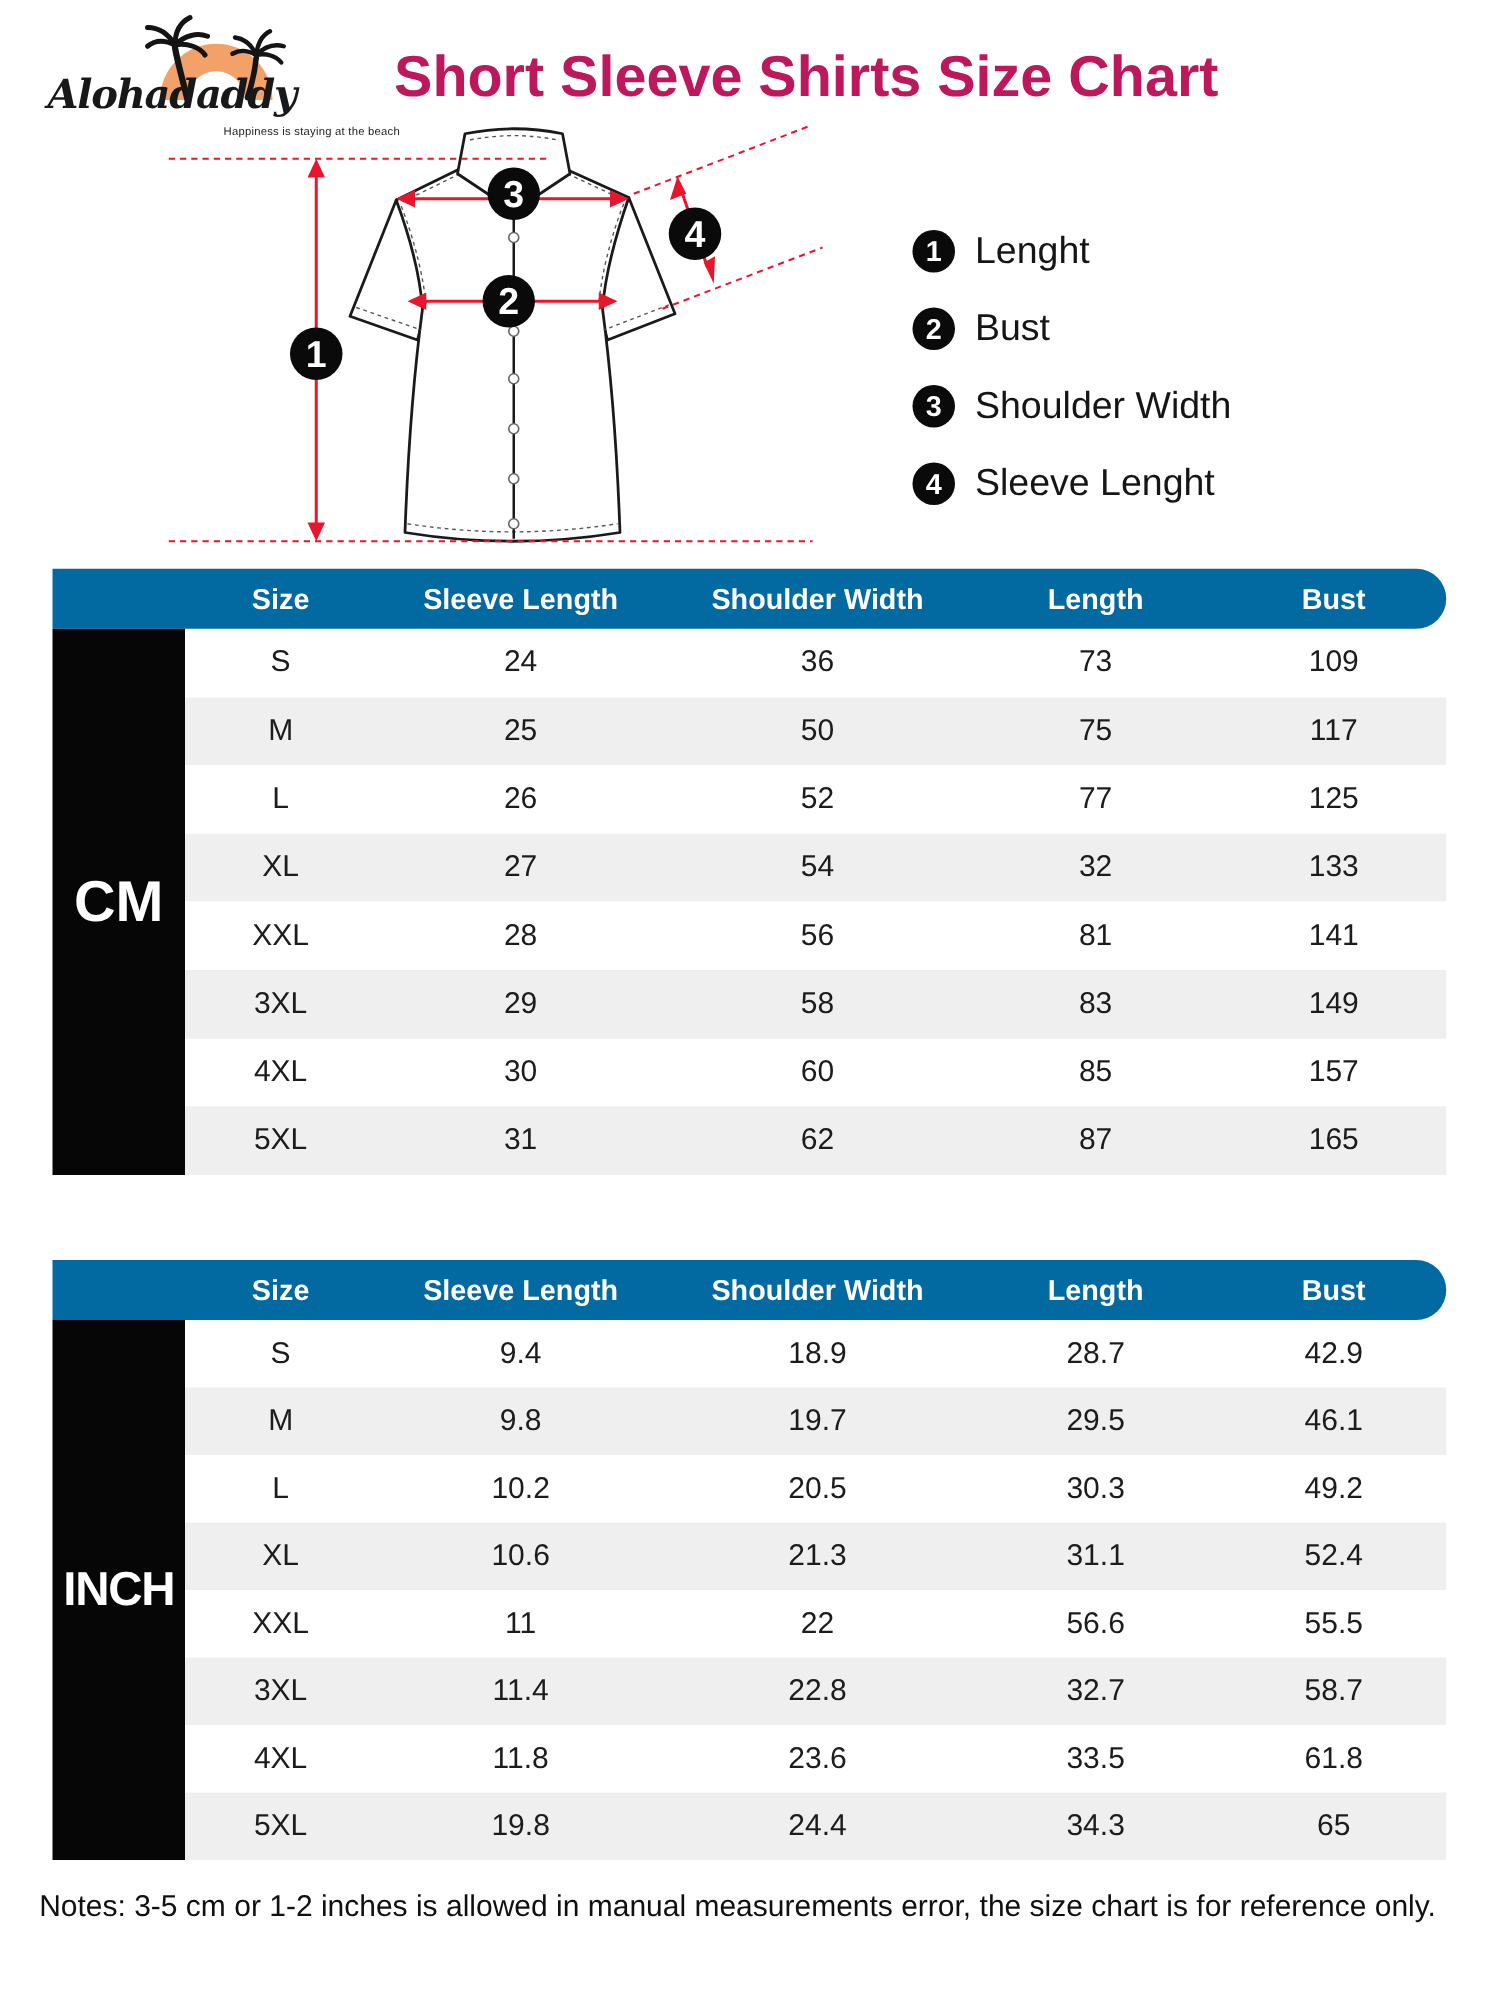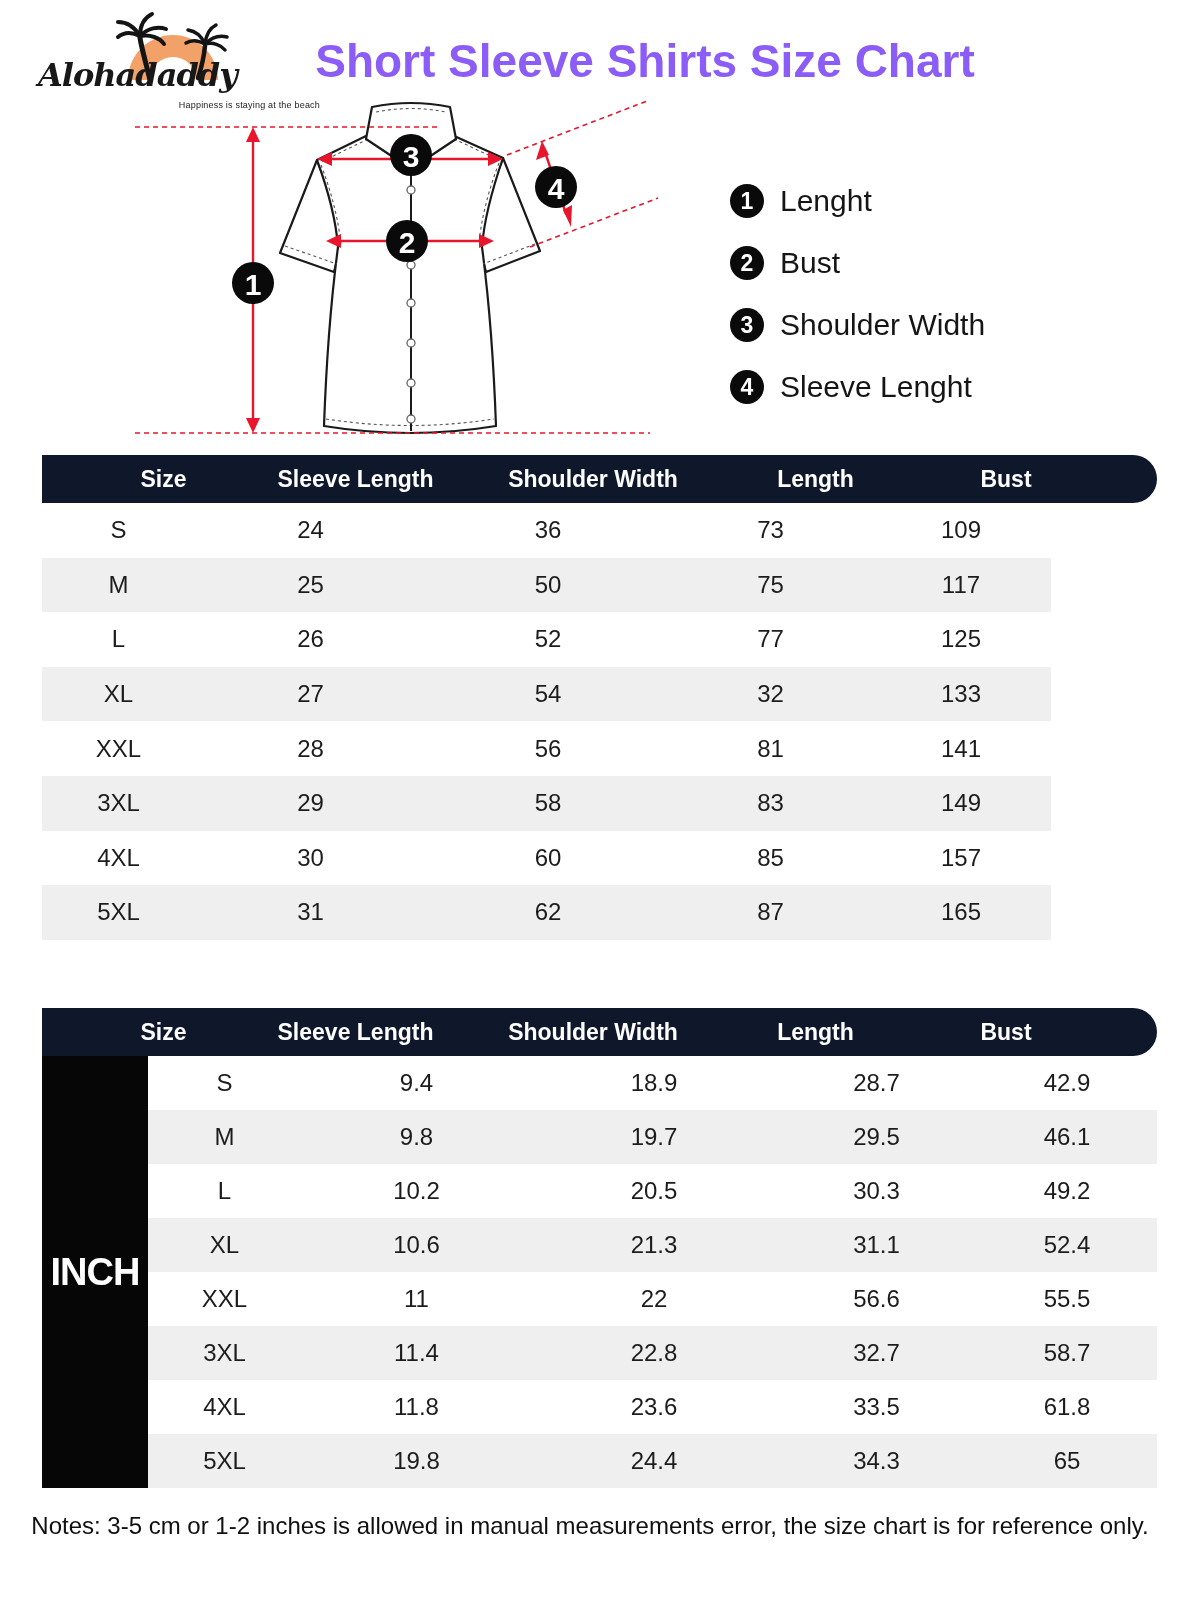--- a/index.html
+++ b/index.html
@@ -10,38 +10,38 @@
   
   .logo { left:36px; top:8px; width:290px; height:104px; }
   .brand-name { position:absolute; left:2px; top:48px; width:286px;
     font-family:"DejaVu Serif", serif; font-style:italic; font-weight:bold;
     font-size:32px; letter-spacing:-1px; color:#181818; white-space:nowrap; }
   .brand-tagline { position:absolute; right:6px; top:92px; font-size:9px;
     color:#222; letter-spacing:.2px; }
 
   
   .page-title { left:300px; top:34px; width:690px; text-align:center;
-    font-size:46px; font-weight:bold; color:#8b5cf6; letter-spacing:0; }
+    font-size:46px; font-weight:bold; color:#be185d; letter-spacing:0; }
 
   
   .diagram { left:110px; top:95px; width:560px; height:352px; overflow:visible; }
 
   
   .legend { left:730px; top:182px; display:flex; flex-direction:column; gap:24px; }
   .legend-item { display:flex; align-items:center; gap:16px; height:38px; }
   .legend-num { width:34px; height:34px; border-radius:50%; background:#0a0a0a;
     color:#fff; font-weight:bold; font-size:23px; display:flex;
     align-items:center; justify-content:center; flex:0 0 34px; }
   .legend-label { font-size:30px; color:#151515; }
 
   
   .size-table { left:42px; width:1115px; }
-  .thead { height:48px; background:#0f172a; border-radius:0 26px 26px 0;
+  .thead { height:48px; background:#0369a1; border-radius:0 26px 26px 0;
     display:grid; grid-template-columns:153px 231px 244px 201px 180px;
-    padding-left:45px; align-items:center; }
+    padding-left:106px; align-items:center; }
   .th { text-align:center; color:#fff; font-weight:bold; font-size:23px; }
   .tbody { display:flex; }
   .unit { width:106px; background:#060606; color:#fff; font-weight:bold;
     display:flex; align-items:center; justify-content:center; }
   .cm .unit { font-size:46px; }
   .inch .unit { font-size:38px; letter-spacing:-1px; }
   .trows { width:1009px; }
   .trow { height:var(--rh,54.6px); display:grid;
     grid-template-columns:153px 231px 244px 201px 180px; align-items:center; }
   .trow:nth-child(even) { background:#efefef; }
@@ -173,20 +173,21 @@
 
 <section class="abs size-table cm" style="top:455px; --rh:54.6px">
   <div class="thead">
       <div class="th">Size</div>
       <div class="th">Sleeve Length</div>
       <div class="th">Shoulder Width</div>
       <div class="th">Length</div>
       <div class="th">Bust</div>
     </div>
   <div class="tbody">
+    <div class="unit">CM</div>
     <div class="trows">
         <div class="trow">
           <div class="td">S</div>
           <div class="td">24</div>
           <div class="td">36</div>
           <div class="td">73</div>
           <div class="td">109</div>
         </div>
         <div class="trow">
           <div class="td">M</div>

